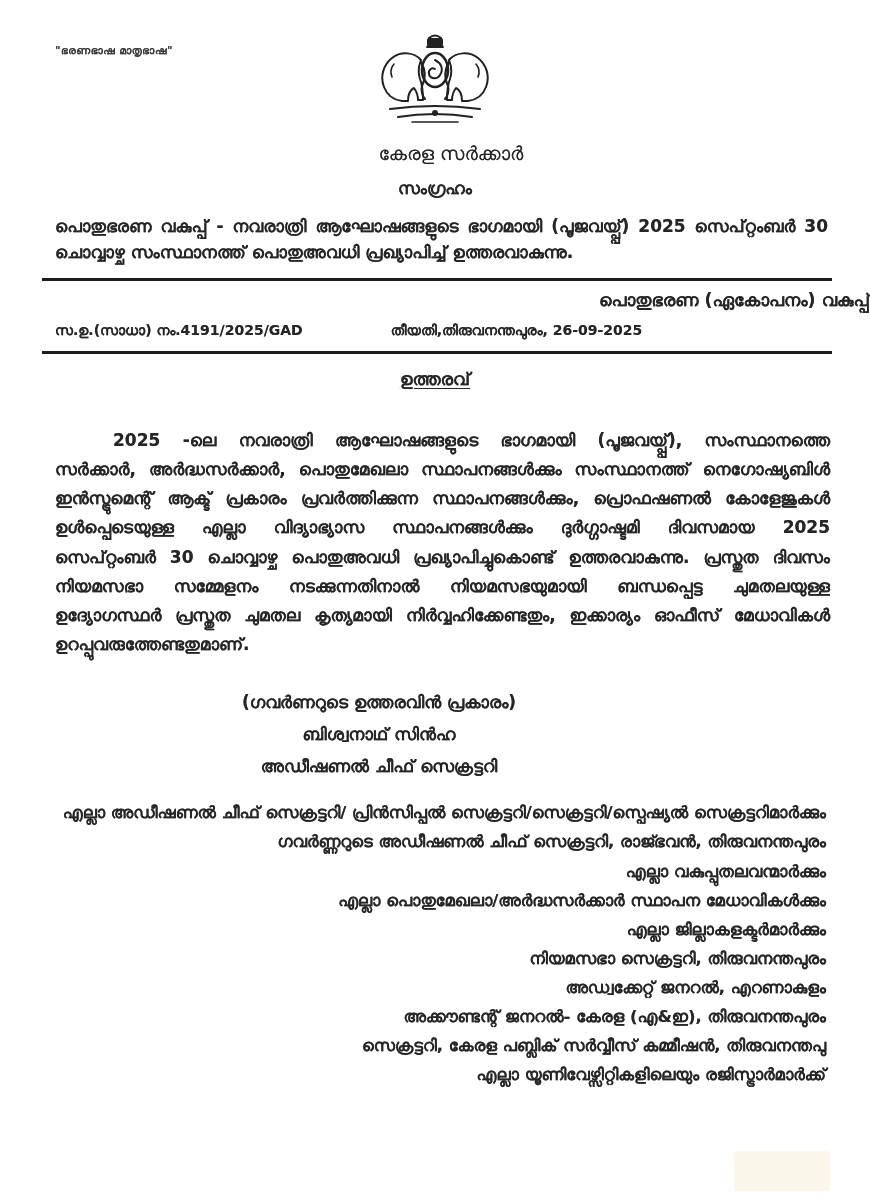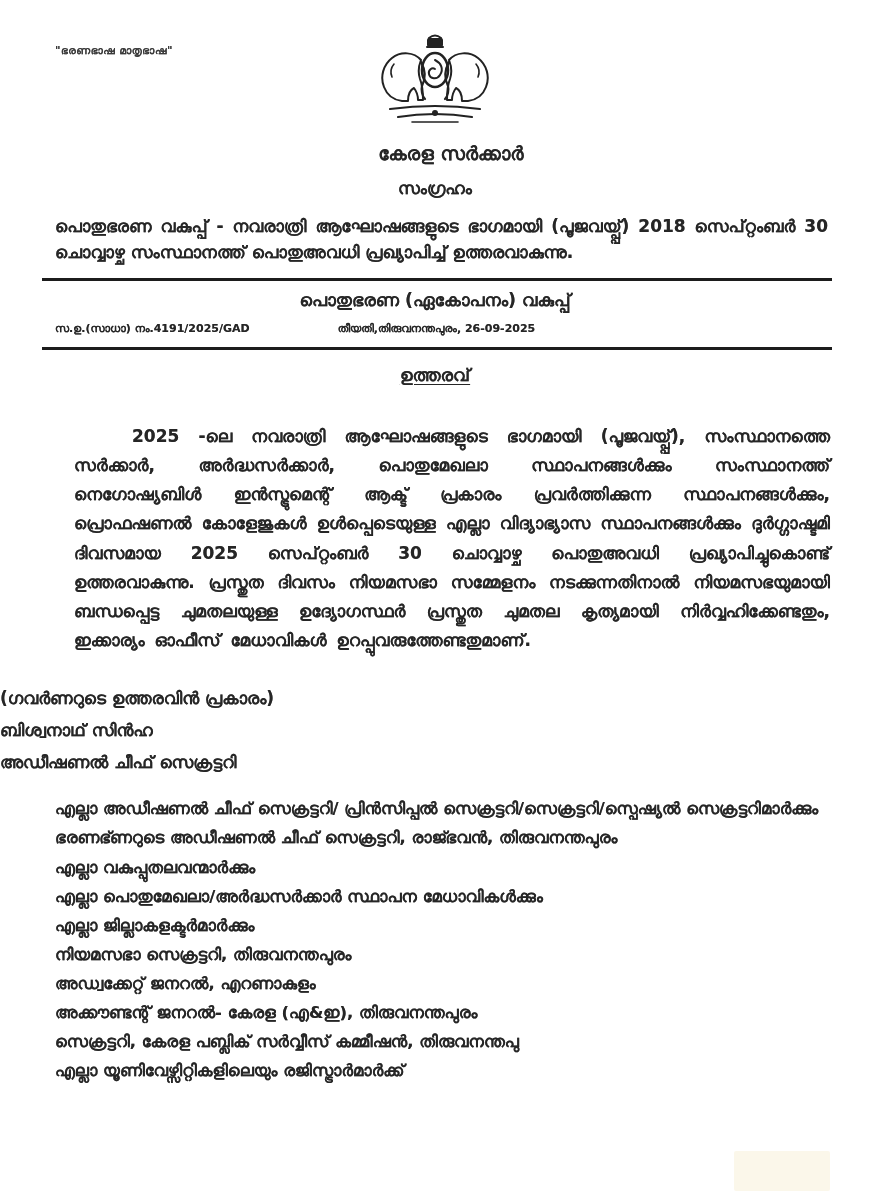--- a/index.html
+++ b/index.html
@@ -15,66 +15,66 @@
   }
   .ink{ text-shadow:0 0 0.6px rgba(40,40,40,.65); }
   .motto{
     position:absolute;top:44px;left:55px;
     font-size:10.5px;font-weight:700;color:#3a3a3a;
     filter:blur(.5px);
     letter-spacing:.5px;
   }
   .header{ text-align:center;padding-top:34px; }
   .emblem{ display:inline-block;filter:blur(.3px); }
-  .govt{ font-size:19px;font-weight:700;margin-top:4px;padding-left:32px; }
+  .govt{ font-size:19px;font-weight:400;margin-top:4px;padding-left:32px; }
   .abstract{
     font-size:17px;font-weight:700;margin-top:13px;
     text-underline-offset:3px;
   }
   .subject{
     margin:15px 42px 12px 55px;
     font-size:17px;font-weight:600;line-height:1.55;
     text-align:justify;
   }
   .rule{
     border:none;border-top:3px solid #1c1c1c;
     margin:4px 38px 0 42px;height:0;
   }
-  .dept{ text-align:center;font-size:17.5px;font-weight:700;margin-top:9px; }
+  .dept{ text-align:right;font-size:17.5px;font-weight:700;margin-top:9px; }
   .go-line{
     display:flex;align-items:baseline;
     margin:11px 40px 12px 55px;
-    font-size:11px;font-weight:600;
+    font-size:14px;font-weight:600;
   }
   .go-date{ margin-left:88px; }
   .order-heading{
     text-align:center;font-size:17.5px;font-weight:700;
     margin-top:15px;
     text-decoration:underline;text-underline-offset:3px;
   }
   .body-para{
-    margin:36px 40px 0 74px;
+    margin:36px 40px 0 55px;
     font-size:17px;font-weight:600;
     line-height:1.72;
     text-align:justify;
     text-indent:58px;
     word-spacing:4px;
   }
   .sig{
     margin-top:26px;
     padding-right:112px;
-    text-align:left;
+    text-align:center;
     font-size:17px;font-weight:600;line-height:1.9;
   }
   .dist{
     margin:16px 44px 0 55px;
     font-size:16.5px;font-weight:600;
     line-height:1.76;
   }
-  .dist-item{ margin:0; }
+  .dist-item{ margin:0;text-align:right; }
   .scan-artifact{
     position:absolute;right:40px;bottom:10px;
     width:96px;height:40px;
     background:#f8f0d8;opacity:.55;border-radius:2px;
   }
 </style>
 </head>
 <body>
 
 <div class="page">
@@ -105,21 +105,21 @@
           <path d="M22,83 Q59,77 96,83"></path>
           <circle cx="59" cy="79" r="3" fill="#222" stroke="none"></circle>
           <path d="M36,88 h46" stroke-width="1.6"></path>
         </g>
       </svg>
     </span>
     <div class="govt ink">കേരള സർക്കാർ</div>
     <div class="abstract ink">സംഗ്രഹം</div>
   </div>
 
-  <p class="subject ink">പൊതുഭരണ വകുപ്പ് - നവരാത്രി ആഘോഷങ്ങളുടെ ഭാഗമായി (പൂജവയ്പ്പ്) 2018 സെപ്റ്റംബർ 30 ചൊവ്വാഴ്ച സംസ്ഥാനത്ത് പൊതുഅവധി പ്രഖ്യാപിച്ച് ഉത്തരവാകുന്നു.</p>
+  <p class="subject ink">പൊതുഭരണ വകുപ്പ് - നവരാത്രി ആഘോഷങ്ങളുടെ ഭാഗമായി (പൂജവയ്പ്പ്) 2025 സെപ്റ്റംബർ 30 ചൊവ്വാഴ്ച സംസ്ഥാനത്ത് പൊതുഅവധി പ്രഖ്യാപിച്ച് ഉത്തരവാകുന്നു.</p>
 
   <hr class="rule">
 
   <div class="dept ink">പൊതുഭരണ (ഏകോപനം) വകുപ്പ്</div>
 
   <div class="go-line">
     <span class="ink">സ.ഉ.(സാധാ) നം.4191/2025/GAD</span>
     <span class="go-date ink">തീയതി,തിരുവനന്തപുരം, 26-09-2025</span>
   </div>
 
@@ -130,21 +130,21 @@
   <p class="body-para ink">2025 -ലെ നവരാത്രി ആഘോഷങ്ങളുടെ ഭാഗമായി (പൂജവയ്പ്പ്), സംസ്ഥാനത്തെ സർക്കാർ, അർദ്ധസർക്കാർ, പൊതുമേഖലാ സ്ഥാപനങ്ങൾക്കും സംസ്ഥാനത്ത് നെഗോഷ്യബിൾ ഇൻസ്ട്രുമെന്റ് ആക്ട് പ്രകാരം പ്രവർത്തിക്കുന്ന സ്ഥാപനങ്ങൾക്കും, പ്രൊഫഷണൽ കോളേജുകൾ ഉൾപ്പെടെയുള്ള എല്ലാ വിദ്യാഭ്യാസ സ്ഥാപനങ്ങൾക്കും ദുർഗ്ഗാഷ്ടമി ദിവസമായ 2025 സെപ്റ്റംബർ 30 ചൊവ്വാഴ്ച പൊതുഅവധി പ്രഖ്യാപിച്ചുകൊണ്ട് ഉത്തരവാകുന്നു. പ്രസ്തുത ദിവസം നിയമസഭാ സമ്മേളനം നടക്കുന്നതിനാൽ നിയമസഭയുമായി ബന്ധപ്പെട്ട ചുമതലയുള്ള ഉദ്യോഗസ്ഥർ പ്രസ്തുത ചുമതല കൃത്യമായി നിർവ്വഹിക്കേണ്ടതും, ഇക്കാര്യം ഓഫീസ് മേധാവികൾ ഉറപ്പുവരുത്തേണ്ടതുമാണ്.</p>
 
   <div class="sig">
     <div class="ink">(ഗവർണറുടെ ഉത്തരവിൻ പ്രകാരം)</div>
     <div class="ink">ബിശ്വനാഥ് സിൻഹ</div>
     <div class="ink">അഡീഷണൽ ചീഫ് സെക്രട്ടറി</div>
   </div>
 
   <div class="dist">
     <div class="dist-item ink">എല്ലാ അഡീഷണൽ ചീഫ് സെക്രട്ടറി/ പ്രിൻസിപ്പൽ സെക്രട്ടറി/സെക്രട്ടറി/സ്പെഷ്യൽ സെക്രട്ടറിമാർക്കും</div>
-    <div class="dist-item ink">ഭരണഭ്ണറുടെ അഡീഷണൽ ചീഫ് സെക്രട്ടറി, രാജ്ഭവൻ, തിരുവനന്തപുരം</div>
+    <div class="dist-item ink">ഗവർണ്ണറുടെ അഡീഷണൽ ചീഫ് സെക്രട്ടറി, രാജ്ഭവൻ, തിരുവനന്തപുരം</div>
     <div class="dist-item ink">എല്ലാ വകുപ്പുതലവന്മാർക്കും</div>
     <div class="dist-item ink">എല്ലാ പൊതുമേഖലാ/അർദ്ധസർക്കാർ സ്ഥാപന മേധാവികൾക്കും</div>
     <div class="dist-item ink">എല്ലാ ജില്ലാകളക്ടർമാർക്കും</div>
     <div class="dist-item ink">നിയമസഭാ സെക്രട്ടറി, തിരുവനന്തപുരം</div>
     <div class="dist-item ink">അഡ്വക്കേറ്റ് ജനറൽ, എറണാകുളം</div>
     <div class="dist-item ink">അക്കൗണ്ടന്റ് ജനറൽ- കേരള (എ&amp;ഇ), തിരുവനന്തപുരം</div>
     <div class="dist-item ink">സെക്രട്ടറി, കേരള പബ്ലിക് സർവ്വീസ് കമ്മീഷൻ, തിരുവനന്തപു</div>
     <div class="dist-item ink">എല്ലാ യൂണിവേഴ്സിറ്റികളിലെയും രജിസ്ട്രാർമാർക്ക്</div>
   </div>
 

